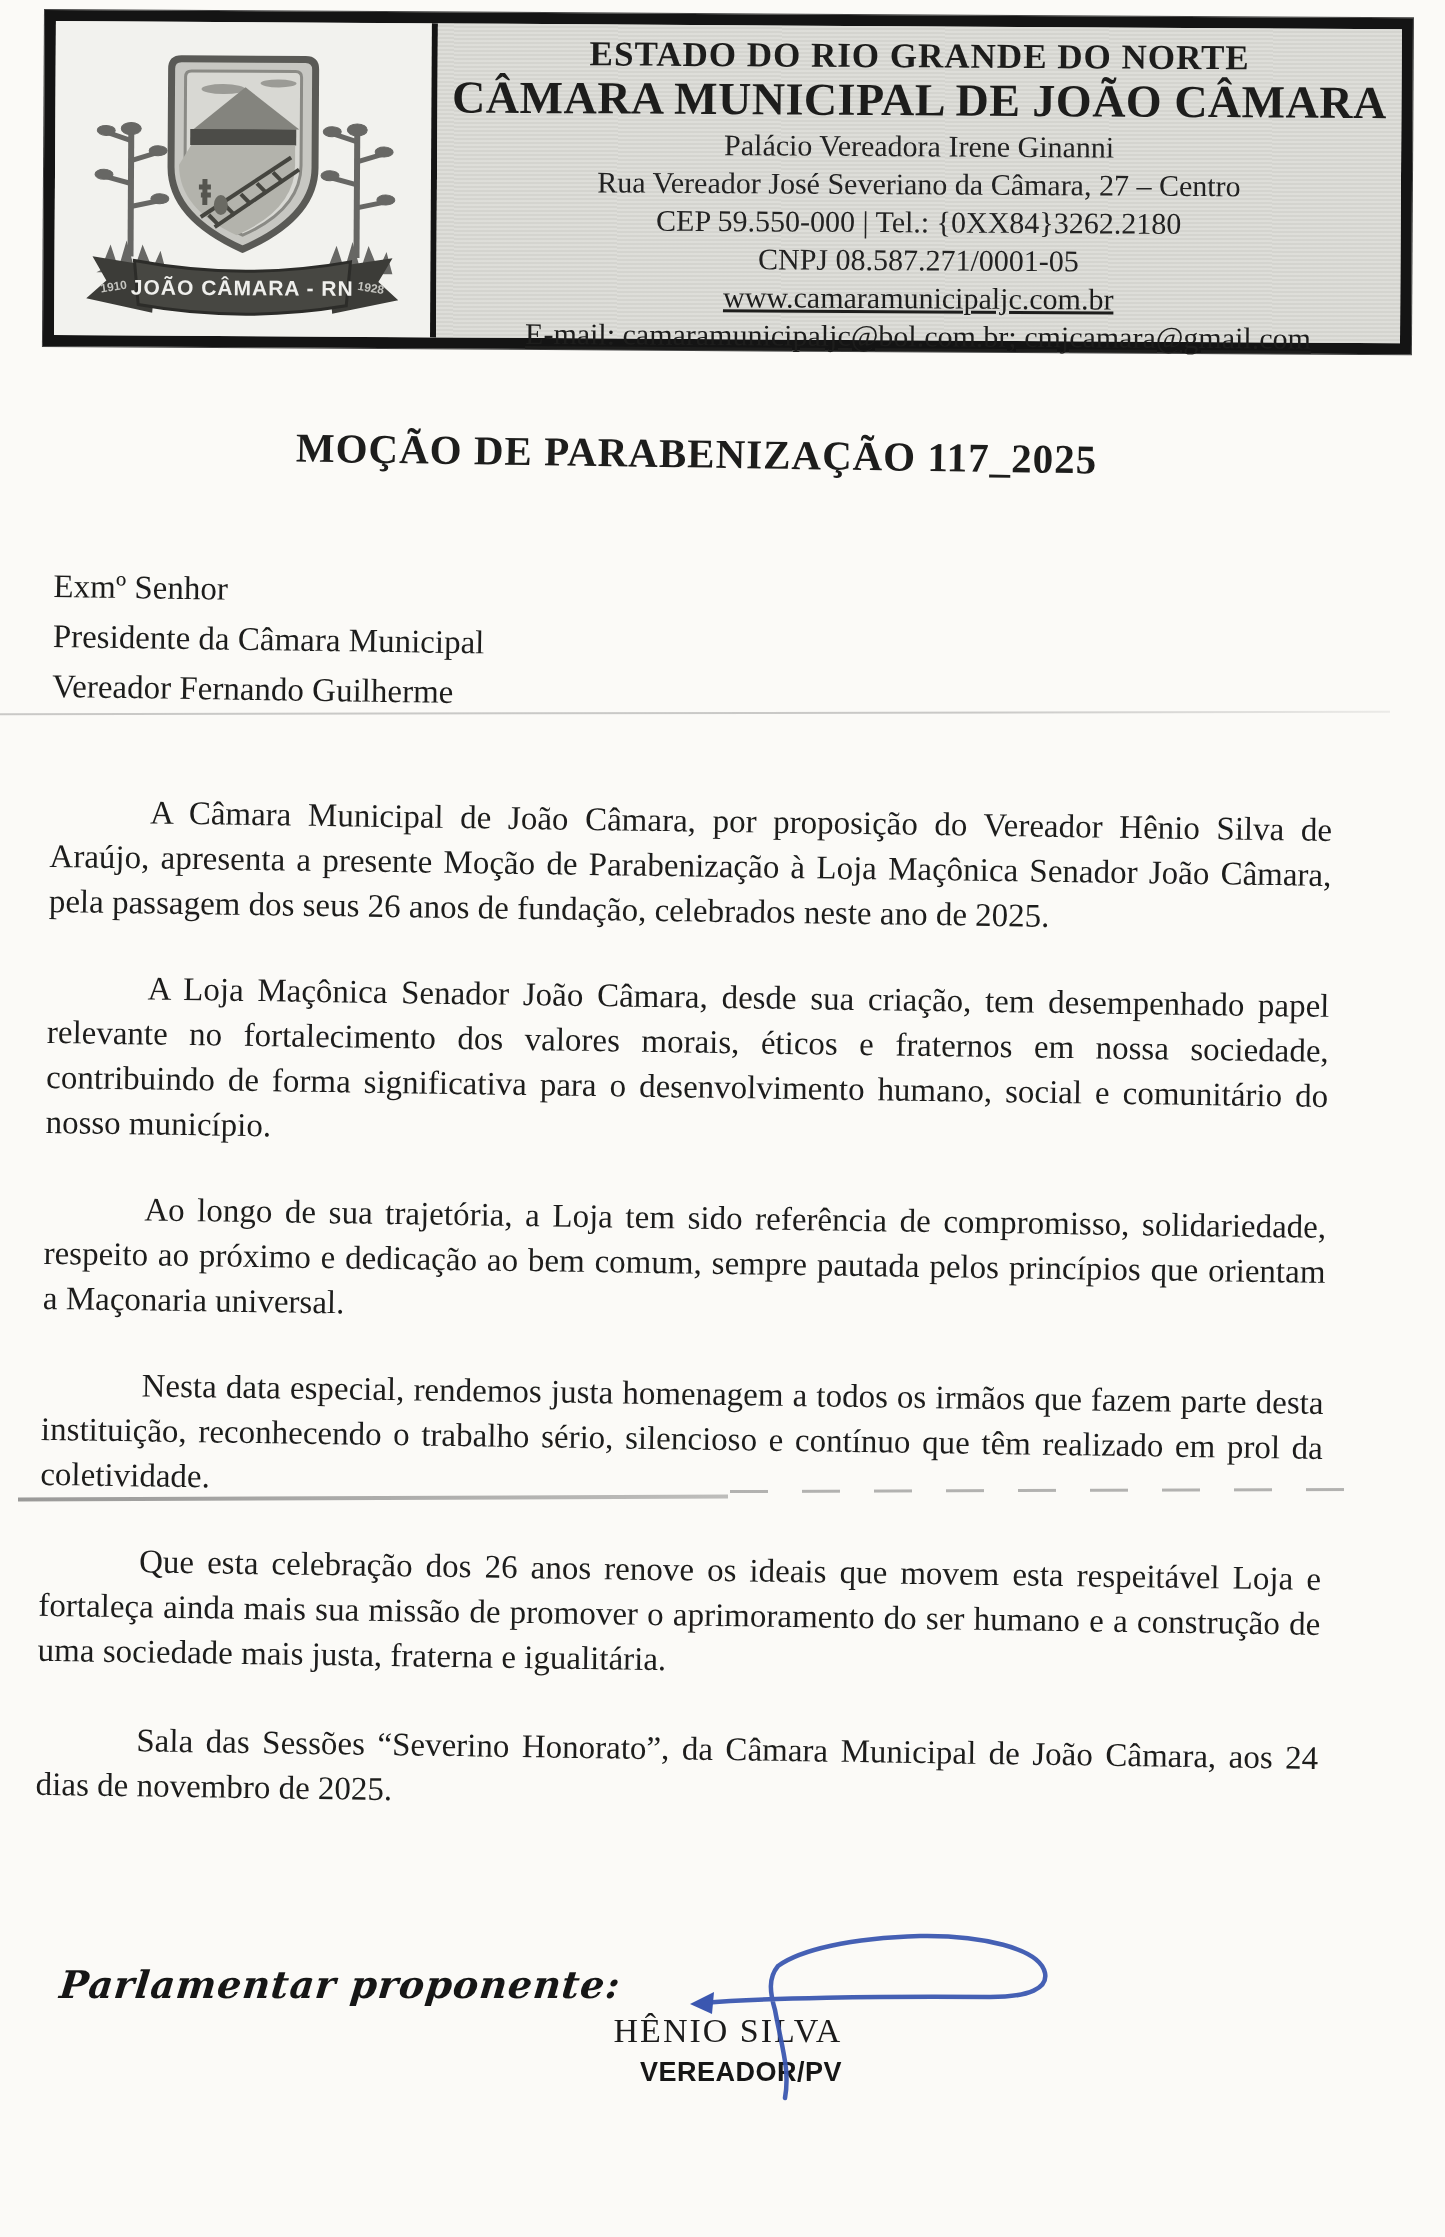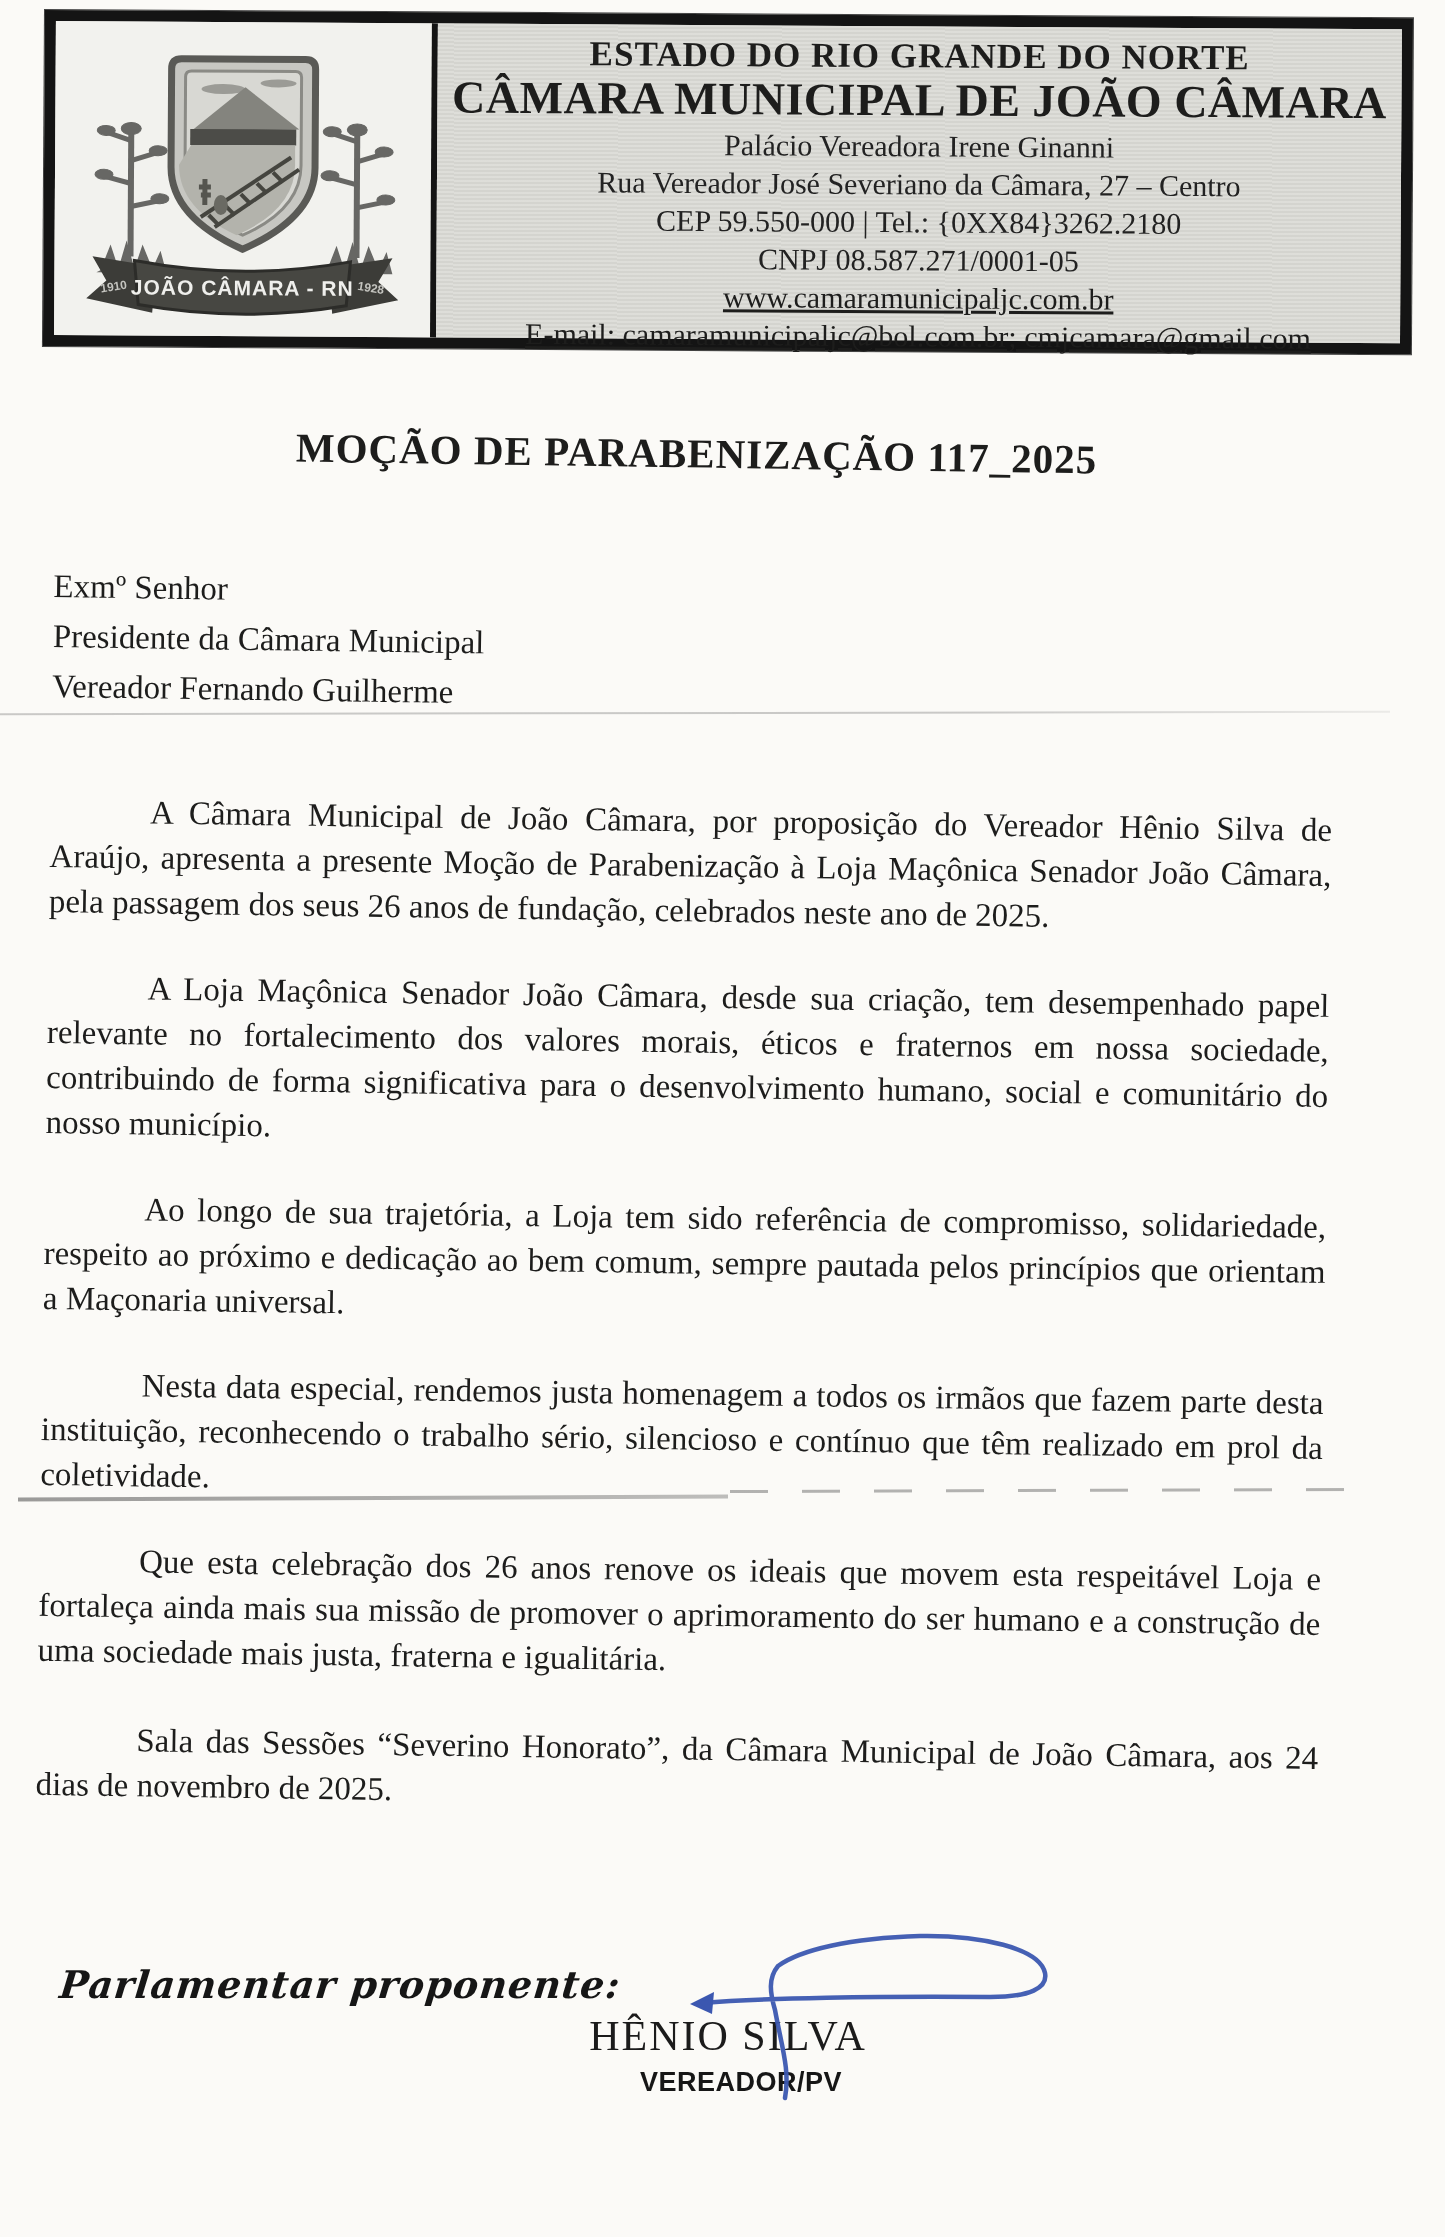--- a/index.html
+++ b/index.html
@@ -67,21 +67,21 @@
     transform:rotate(-.2deg);
   }
   
   .sig-label{
     position:absolute;left:60px;top:1962px;
     font-size:38px;font-weight:bold;font-style:italic;
     letter-spacing:1px;transform:skewX(-6deg);
     font-family:"DejaVu Serif", serif;color:#161616;
   }
   .sig-name-block{position:absolute;left:578px;top:2012px;width:300px;text-align:center;}
-  .sig-name{font-size:42px;letter-spacing:2px;color:#1b1b1b;}
+  .sig-name{font-size:34px;letter-spacing:2px;color:#1b1b1b;}
   .sig-role{
     font-family:"Liberation Sans", sans-serif;font-weight:bold;
     font-size:27px;margin-top:7px;padding-left:26px;color:#161616;letter-spacing:.5px;
   }
   .sig-ink{position:absolute;left:680px;top:1918px;width:420px;height:195px;}
   
   .crest-banner-text{font-family:"Liberation Sans", sans-serif;font-weight:bold;}
 </style>
 </head>
 <body>

